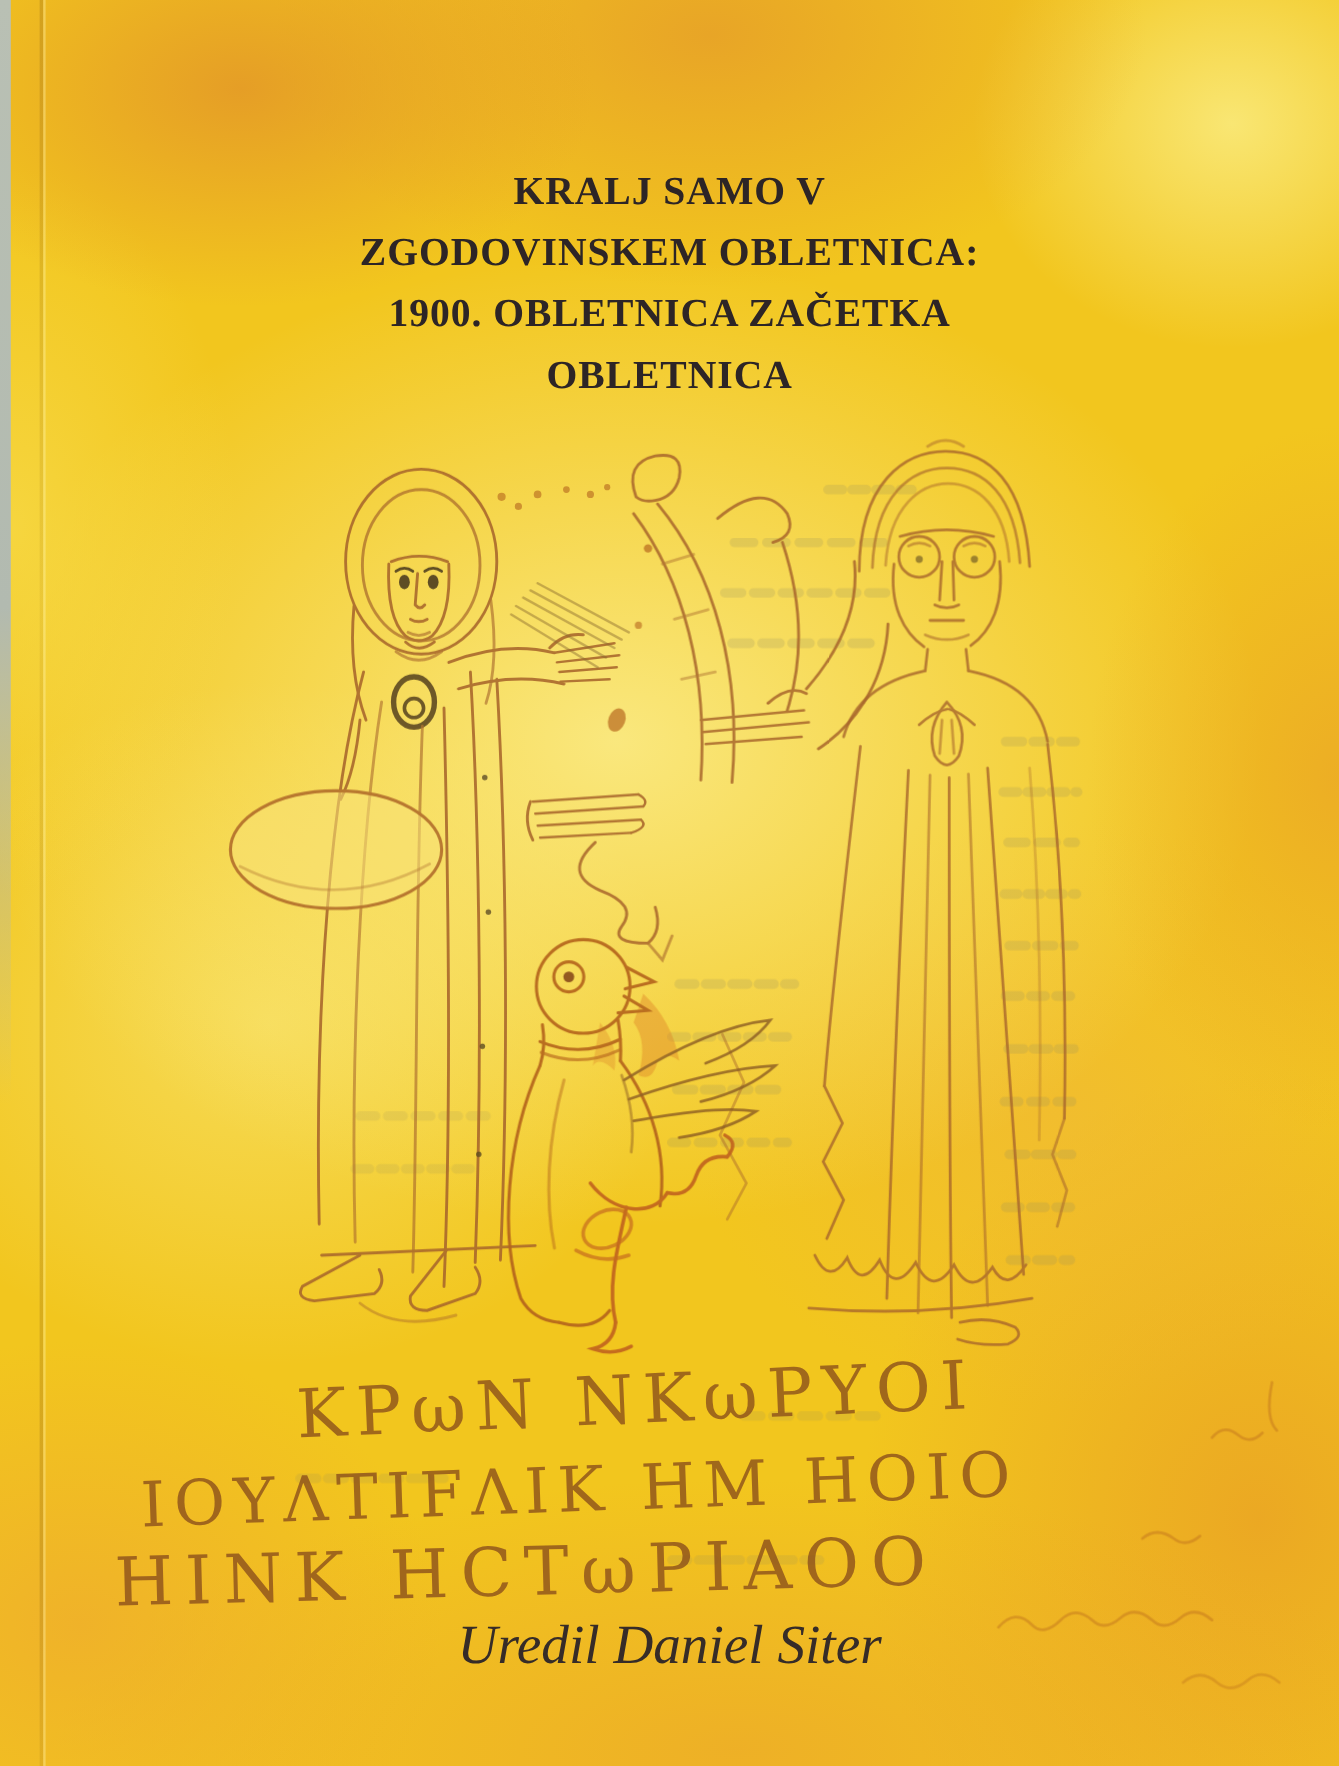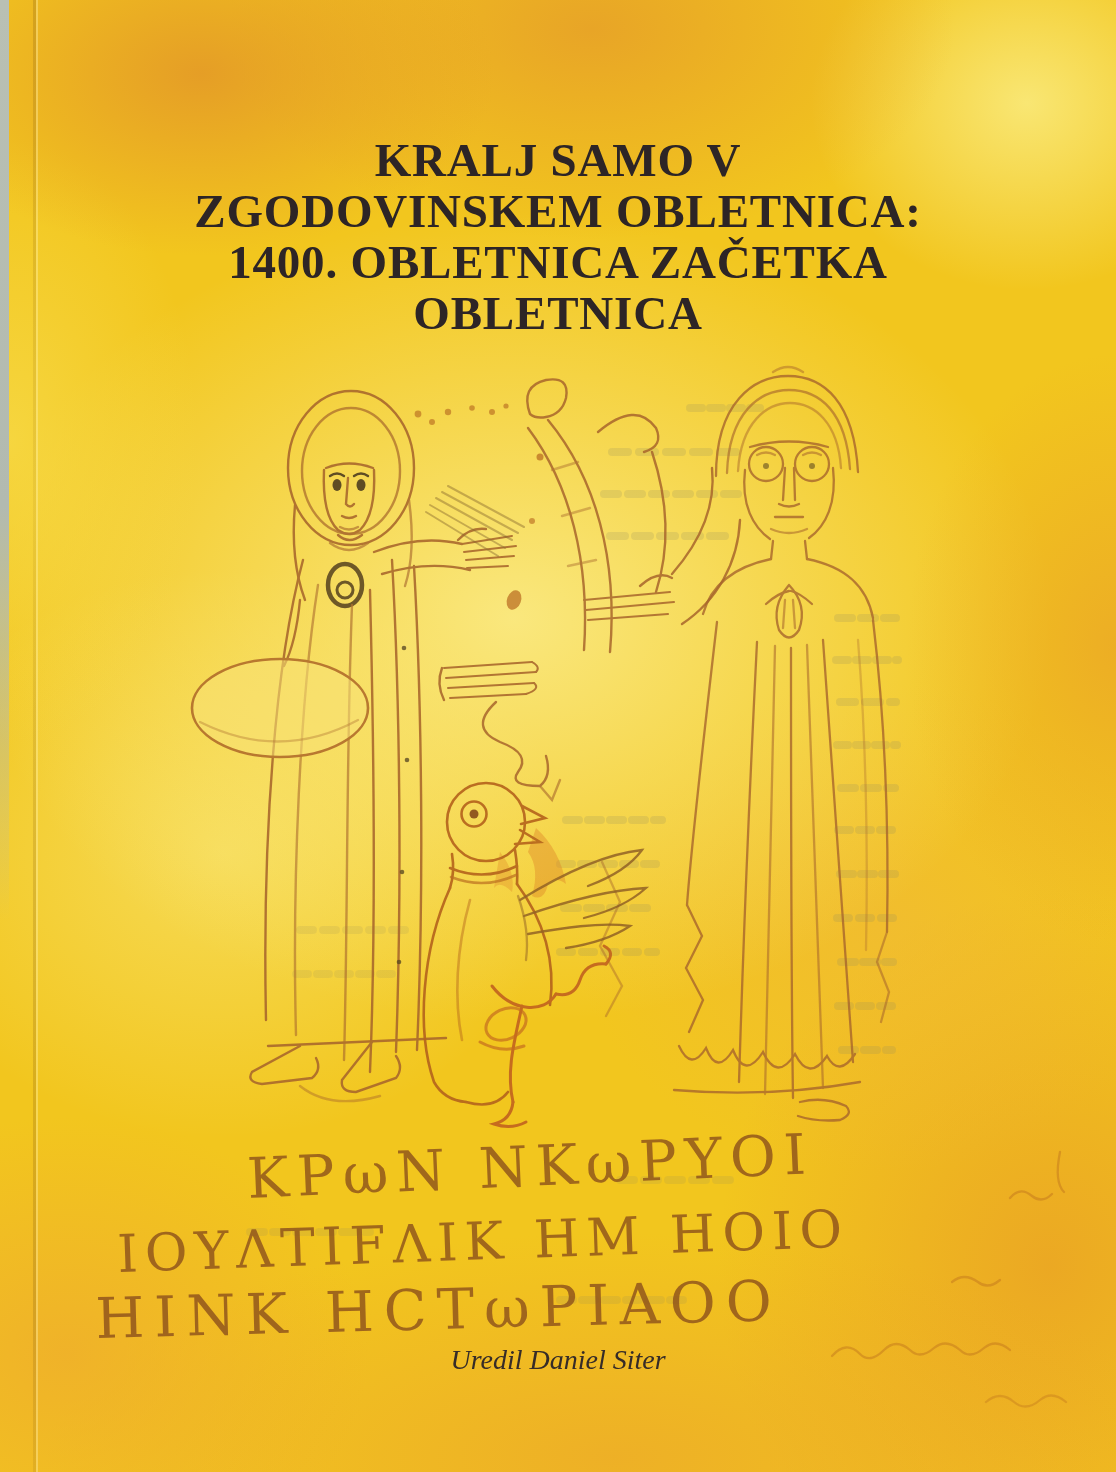--- a/index.html
+++ b/index.html
@@ -31,41 +31,41 @@
       rgba(150,108,22,.30), rgba(150,108,22,.10) 35%,
       rgba(150,108,22,.26) 62%, rgba(150,108,22,.30) 88%, rgba(150,108,22,.16));
   }
   .crease-hi{
     position:absolute;left:36px;top:0;width:2px;height:100%;
     background:rgba(255,245,190,.35);
   }
   .title-block{
     position:absolute;top:135px;left:0;width:100%;
     text-align:center;color:#2d2526;font-weight:bold;
-    font-size:47px;line-height:51px;letter-spacing:.8px;
+    font-size:33px;line-height:51px;letter-spacing:.8px;
   }
   .illustration{position:absolute;left:0;top:0;width:1116px;height:1472px;}
   .author-line{
     position:absolute;top:1344px;left:0;width:100%;
-    text-align:center;font-style:italic;font-size:28px;color:#362c28;
+    text-align:center;font-style:italic;font-size:46px;color:#362c28;
   }
 </style>
 </head>
 <body>
 
 <div class="cover">
 
   <div class="edge-strip"></div>
   <div class="crease-line"></div>
   <div class="crease-hi"></div>
 
   <div class="title-block">
     <div>KRALJ SAMO V</div>
     <div>ZGODOVINSKEM OBLETNICA:</div>
-    <div>1400. OBLETNICA ZAČETKA</div>
+    <div>1900. OBLETNICA ZAČETKA</div>
     <div>OBLETNICA</div>
   </div>
 
   <svg class="illustration" viewBox="0 0 1116 1472" xmlns="http://www.w3.org/2000/svg">
 
     <g stroke="#938c60" stroke-width="8" stroke-linecap="round" fill="none" opacity=".20">
       <path d="M838 618h58" stroke-dasharray="14 9"></path>
       <path d="M836 660h62" stroke-dasharray="12 8"></path>
       <path d="M840 702h56" stroke-dasharray="15 10"></path>
       <path d="M837 745h60" stroke-dasharray="11 8"></path>

